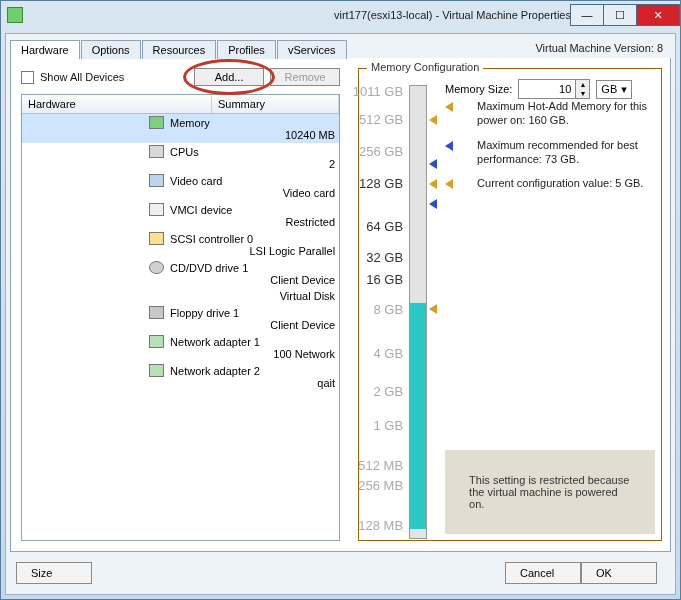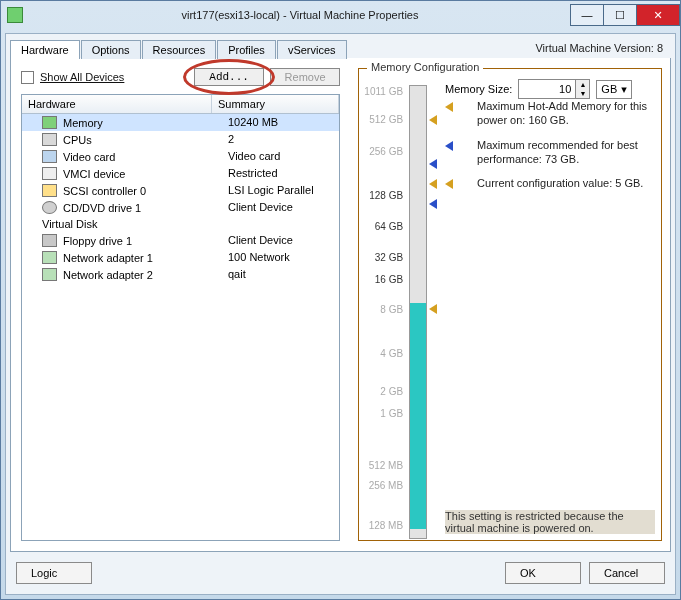--- a/index.html
+++ b/index.html
@@ -1,80 +1,80 @@
 <!DOCTYPE html>
 <html><head>
 <meta charset="utf-8">
 <style>
 * { box-sizing: border-box; margin: 0; padding: 0; font-family: "Segoe UI", Tahoma, sans-serif; font-size: 11px; }
 html, body { width: 681px; height: 600px; overflow: hidden; }
 .window { width: 681px; height: 600px; background: linear-gradient(#d8e6f2, #c5d9ea); border: 1px solid #5a7ba0; display: flex; flex-direction: column; }
 .titlebar { display: flex; align-items: center; height: 28px; padding: 0 0 0 6px; }
 .title-icon { width: 16px; height: 16px; background: #6fcf6f; border: 1px solid #3a8a3a; margin-right: 6px; }
-.title-text { flex: 1; text-align: center; color: #1a1a1a; }
+.title-text { flex: 1; text-align: right; color: #1a1a1a; }
 .winbtns { display: flex; height: 22px; }
 .winbtn { width: 34px; height: 22px; display: flex; align-items: center; justify-content: center; border: 1px solid #4a6a8a; background: #e5eef7; margin-left: -1px; }
 .winbtn.close { background: #d2232a; color: #fff; width: 44px; }
 .body { flex: 1; margin: 4px; background: #eef3f8; border: 1px solid #9ab0c5; display: flex; flex-direction: column; position: relative; }
 .tabs { display: flex; align-items: flex-end; height: 24px; padding: 2px 4px 0 4px; }
 .tab { padding: 3px 10px; border: 1px solid #8ca3b8; border-bottom: none; background: #e6eef6; margin-right: 1px; position: relative; top: 1px; }
 .tab.active { background: #fff; }
 .version { margin-left: auto; padding: 4px 8px; color: #222; }
 .main { display: flex; flex: 1; background: #fff; margin: 0 4px; border: 1px solid #8ca3b8; border-top: none; }
 .left { flex: 1.05; padding: 10px; display: flex; flex-direction: column; }
 .toprow { display: flex; align-items: center; margin-bottom: 8px; }
 .chk { width: 13px; height: 13px; border: 1px solid #7a7a7a; background: #fff; margin-right: 6px; }
-.toplabel { flex: 1; color: #111; text-decoration: underline; }
+.toplabel { flex: 1; color: #111; }
 .btn { min-width: 70px; padding: 2px 10px; border: 1px solid #888; background: #efefef; margin-left: 6px; text-align: center; }
-.btn.circled { position: relative; font-family: Liberation Mono, monospace; }
+.btn.circled { position: relative; }
 .btn.circled::after { content: ""; position: absolute; left: -12px; top: -10px; right: -12px; bottom: -10px; border: 3px solid #c0392b; border-radius: 50%; }
 .btn.disabled { color: #999; }
 .table { border: 1px solid #8ca3b8; flex: 1; overflow: hidden; display: flex; flex-direction: column; }
 .thead { display: flex; background: linear-gradient(#fdfdfd, #e9eff5); border-bottom: 1px solid #b0c0d0; }
 .th { padding: 3px 6px; border-right: 1px solid #c6d2de; }
 .th.c1 { width: 190px; }
 .th.c2 { flex: 1; }
-.trow { display: flex; padding: 2px 20px; align-items: flex-start; }
+.trow { display: flex; padding: 2px 4px; align-items: flex-end; flex-direction: column; }
 .trow.sel { background: #cfe4ff; }
 .c1 { width: 186px; display: flex; align-items: center; }
 .c2 { flex: 1; }
 .icn { width: 15px; height: 13px; margin-right: 6px; border: 1px solid #777; }
 .icn.mem { background: #7fd07a; }
 .icn.cpu { background: #d9d9d9; }
 .icn.video { background: #bcd5ee; }
 .icn.vmci { background: #efefef; }
 .icn.scsi { background: #ffe08a; }
 .icn.cd { background: #d0d0d0; border-radius: 50%; }
 .icn.hd { background: #b5b5b5; }
 .icn.floppy { background: #c8c8c8; }
 .icn.net { background: #b8e0b8; }
 .right { flex: 1; padding: 10px 8px; }
 .fieldset { border: 1px solid #a16207; padding: 10px 6px 6px 6px; position: relative; height: 100%; }
 .legend { position: absolute; top: -8px; left: 8px; background: #fff; padding: 0 4px; color: #333; }
 .memcontent { display: flex; height: 100%; }
 .scalecol { width: 72px; position: relative; }
 .scaletrack { position: absolute; left: 44px; top: 6px; width: 18px; height: 454px; background: linear-gradient(#e3e3e3 0 48%, #2bc7c2 48% 98%, #e3e3e3 98%); border: 1px solid #999; }
-.ticklabel { position: absolute; right: 34px; font-size: 10px; color: #333; transform: translateY(-50%); white-space: nowrap; }
+.ticklabel { position: absolute; right: 34px; font-size: 13px; color: #333; transform: translateY(-50%); white-space: nowrap; }
 .ticklabel.muted { color: #aaa; }
 .marker { position: absolute; left: 64px; width: 0; height: 0; border-top: 5px solid transparent; border-bottom: 5px solid transparent; }
 .marker.gold { border-right: 8px solid #d5a020; }
 .marker.blue { border-right: 8px solid #2a4fc8; }
 .infocol { flex: 1; padding-left: 8px; display: flex; flex-direction: column; }
 .memline { display: flex; align-items: center; margin-bottom: 0; }
 .memlabel { margin-right: 6px; }
 .spin { display: flex; align-items: center; border: 1px solid #888; height: 20px; }
 .spin input { width: 56px; border: none; text-align: right; padding: 0 4px; height: 18px; }
 .spinbtns { display: flex; flex-direction: column; }
 .spinbtns div { width: 14px; height: 9px; border-left: 1px solid #888; background: #eee; font-size: 7px; text-align: center; line-height: 9px; }
 .unitsel { margin-left: 6px; border: 1px solid #888; padding: 2px 4px; display: flex; align-items: center; gap: 4px; }
 .note { display: flex; gap: 24px; margin-bottom: 10px; font-size: 11px; color: #222; line-height: 1.3; }
 .note .tri { width: 0; height: 0; border-top: 5px solid transparent; border-bottom: 5px solid transparent; margin-top: 3px; }
 .tri.gold { border-right: 8px solid #d5a020; }
 .tri.blue { border-right: 8px solid #2a4fc8; }
-.warn { margin-top: auto; background: #e2ddd1; padding: 0; color: #333; font-size: 11px; }
+.warn { margin-top: auto; background: #e2ddd1; padding: 24px; color: #333; font-size: 11px; }
 .footer { display: flex; padding: 10px; align-items: center; }
 .footbtn { min-width: 76px; padding: 4px 14px; border: 1px solid #8a8a8a; background: #f4f4f4; }
 .grow { flex: 1; }
 </style>
 </head>
 <body>
 
 <div class="window">
   <div class="titlebar">
     <div class="title-icon"></div>
@@ -182,28 +182,28 @@
 
       <div class="right">
         <div class="fieldset">
           <div class="legend">Memory Configuration</div>
           <div class="memcontent">
             <div class="scalecol">
               <div class="scaletrack"></div>
               <div class="ticklabel muted" style="top:12px">1011 GB</div>
               <div class="ticklabel muted" style="top:40px">512 GB</div>
               <div class="ticklabel muted" style="top:72px">256 GB</div>
-              <div class="ticklabel" style="top:116px">128 GB</div>
+              <div class="ticklabel" style="top:104px">128 GB</div>
               <div class="ticklabel" style="top:147px">64 GB</div>
               <div class="ticklabel" style="top:178px">32 GB</div>
               <div class="ticklabel" style="top:200px">16 GB</div>
               <div class="ticklabel muted" style="top:230px">8 GB</div>
               <div class="ticklabel muted" style="top:274px">4 GB</div>
               <div class="ticklabel muted" style="top:312px">2 GB</div>
-              <div class="ticklabel muted" style="top:334px">1 GB</div>
+              <div class="ticklabel muted" style="top:346px">1 GB</div>
               <div class="ticklabel muted" style="top:386px">512 MB</div>
               <div class="ticklabel muted" style="top:406px">256 MB</div>
               <div class="ticklabel muted" style="top:446px">128 MB</div>
               <div class="marker gold" style="top:36px"></div>
               <div class="marker blue" style="top:80px"></div>
               <div class="marker gold" style="top:100px"></div>
               <div class="marker blue" style="top:120px"></div>
               <div class="marker gold" style="top:225px"></div>
             </div>
 
@@ -237,19 +237,19 @@
               </div>
 
               <div class="warn">This setting is restricted because the virtual machine is powered on.</div>
             </div>
           </div>
         </div>
       </div>
     </div>
 
     <div class="footer">
-      <div class="footbtn">Logic</div>
+      <div class="footbtn">Size</div>
       <div class="grow"></div>
+      <div class="footbtn">Cancel</div>
       <div class="footbtn" style="margin-right:8px">OK</div>
-      <div class="footbtn">Cancel</div>
     </div>
   </div>
 </div>
 
 </body></html>

